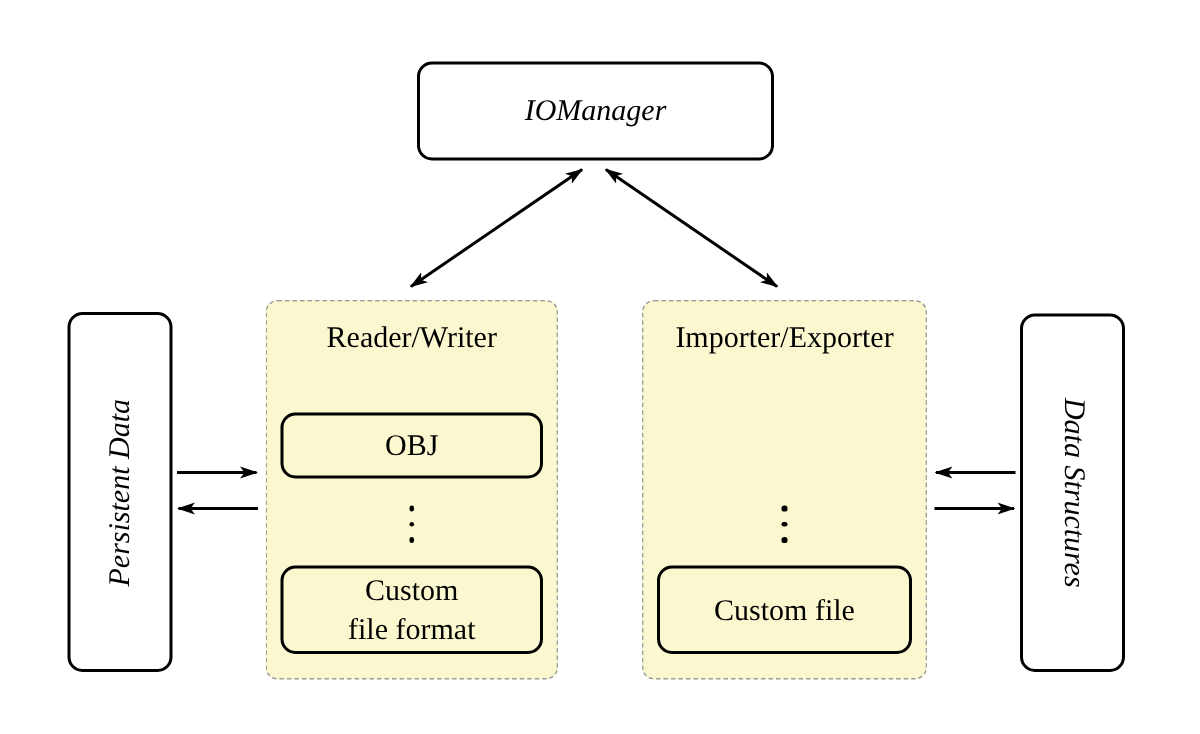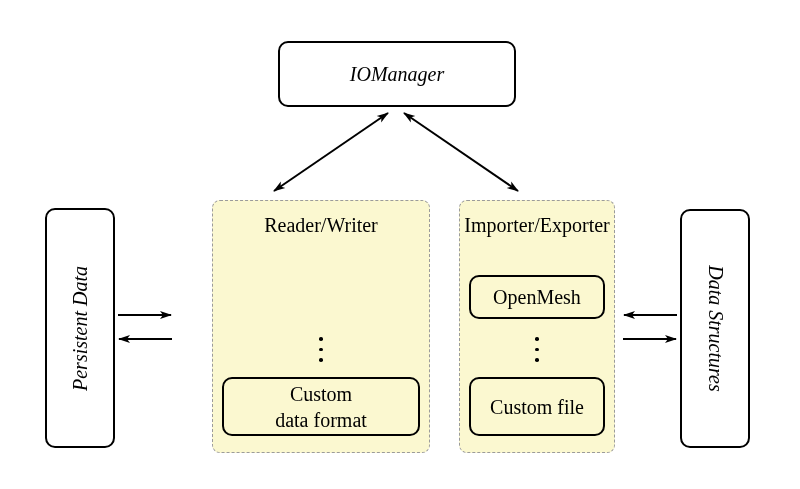--- a/index.html
+++ b/index.html
@@ -36,22 +36,22 @@
   .rot-ccw{transform:rotate(-90deg);}
   .rot-cw{transform:rotate(90deg);}
 
   
   .panel{
     position:absolute;
     background:var(--panel-fill);
     border:1.6px dashed var(--panel-border);
     border-radius:8px;
   }
-  #reader-writer{left:177px;top:200px;width:218px;height:253px;margin-left:35px;}
-  #importer-exporter{left:428px;top:200px;width:156px;height:253px;margin-left:31px;}
+  #reader-writer{left:177px;top:200px;width:195px;height:253px;}
+  #importer-exporter{left:428px;top:200px;width:190px;height:253px;}
   .panel-title{
     position:absolute;left:0;right:0;top:13px;
     text-align:center;font-size:20px;white-space:nowrap;
   }
   .inner-box{
     position:absolute;left:9px;right:9px;
     border:2.5px solid var(--node-border);
     border-radius:10px;
     background:transparent;
     display:flex;flex-direction:column;align-items:center;justify-content:center;
@@ -104,36 +104,36 @@
   <div class="node" id="persistent-data">
     <span class="label rot-ccw">Persistent Data</span>
   </div>
 
   <div class="node" id="data-structures">
     <span class="label rot-cw">Data Structures</span>
   </div>
 
   <div class="panel" id="reader-writer">
     <div class="panel-title">Reader/Writer</div>
+    <div class="inner-box top">
+      <span>OBJ</span>
+    </div>
     <div class="vdots">
       <i></i>
         <i></i>
         <i></i>
     </div>
     <div class="inner-box bottom">
       <span>Custom</span>
-      <span>data format</span>
+      <span>file format</span>
     </div>
   </div>
 
   <div class="panel" id="importer-exporter">
     <div class="panel-title">Importer/Exporter</div>
-    <div class="inner-box top">
-      <span>OpenMesh</span>
-    </div>
     <div class="vdots">
       <i></i>
         <i></i>
         <i></i>
     </div>
     <div class="inner-box bottom">
       <span>Custom file</span>
     </div>
   </div>
 

